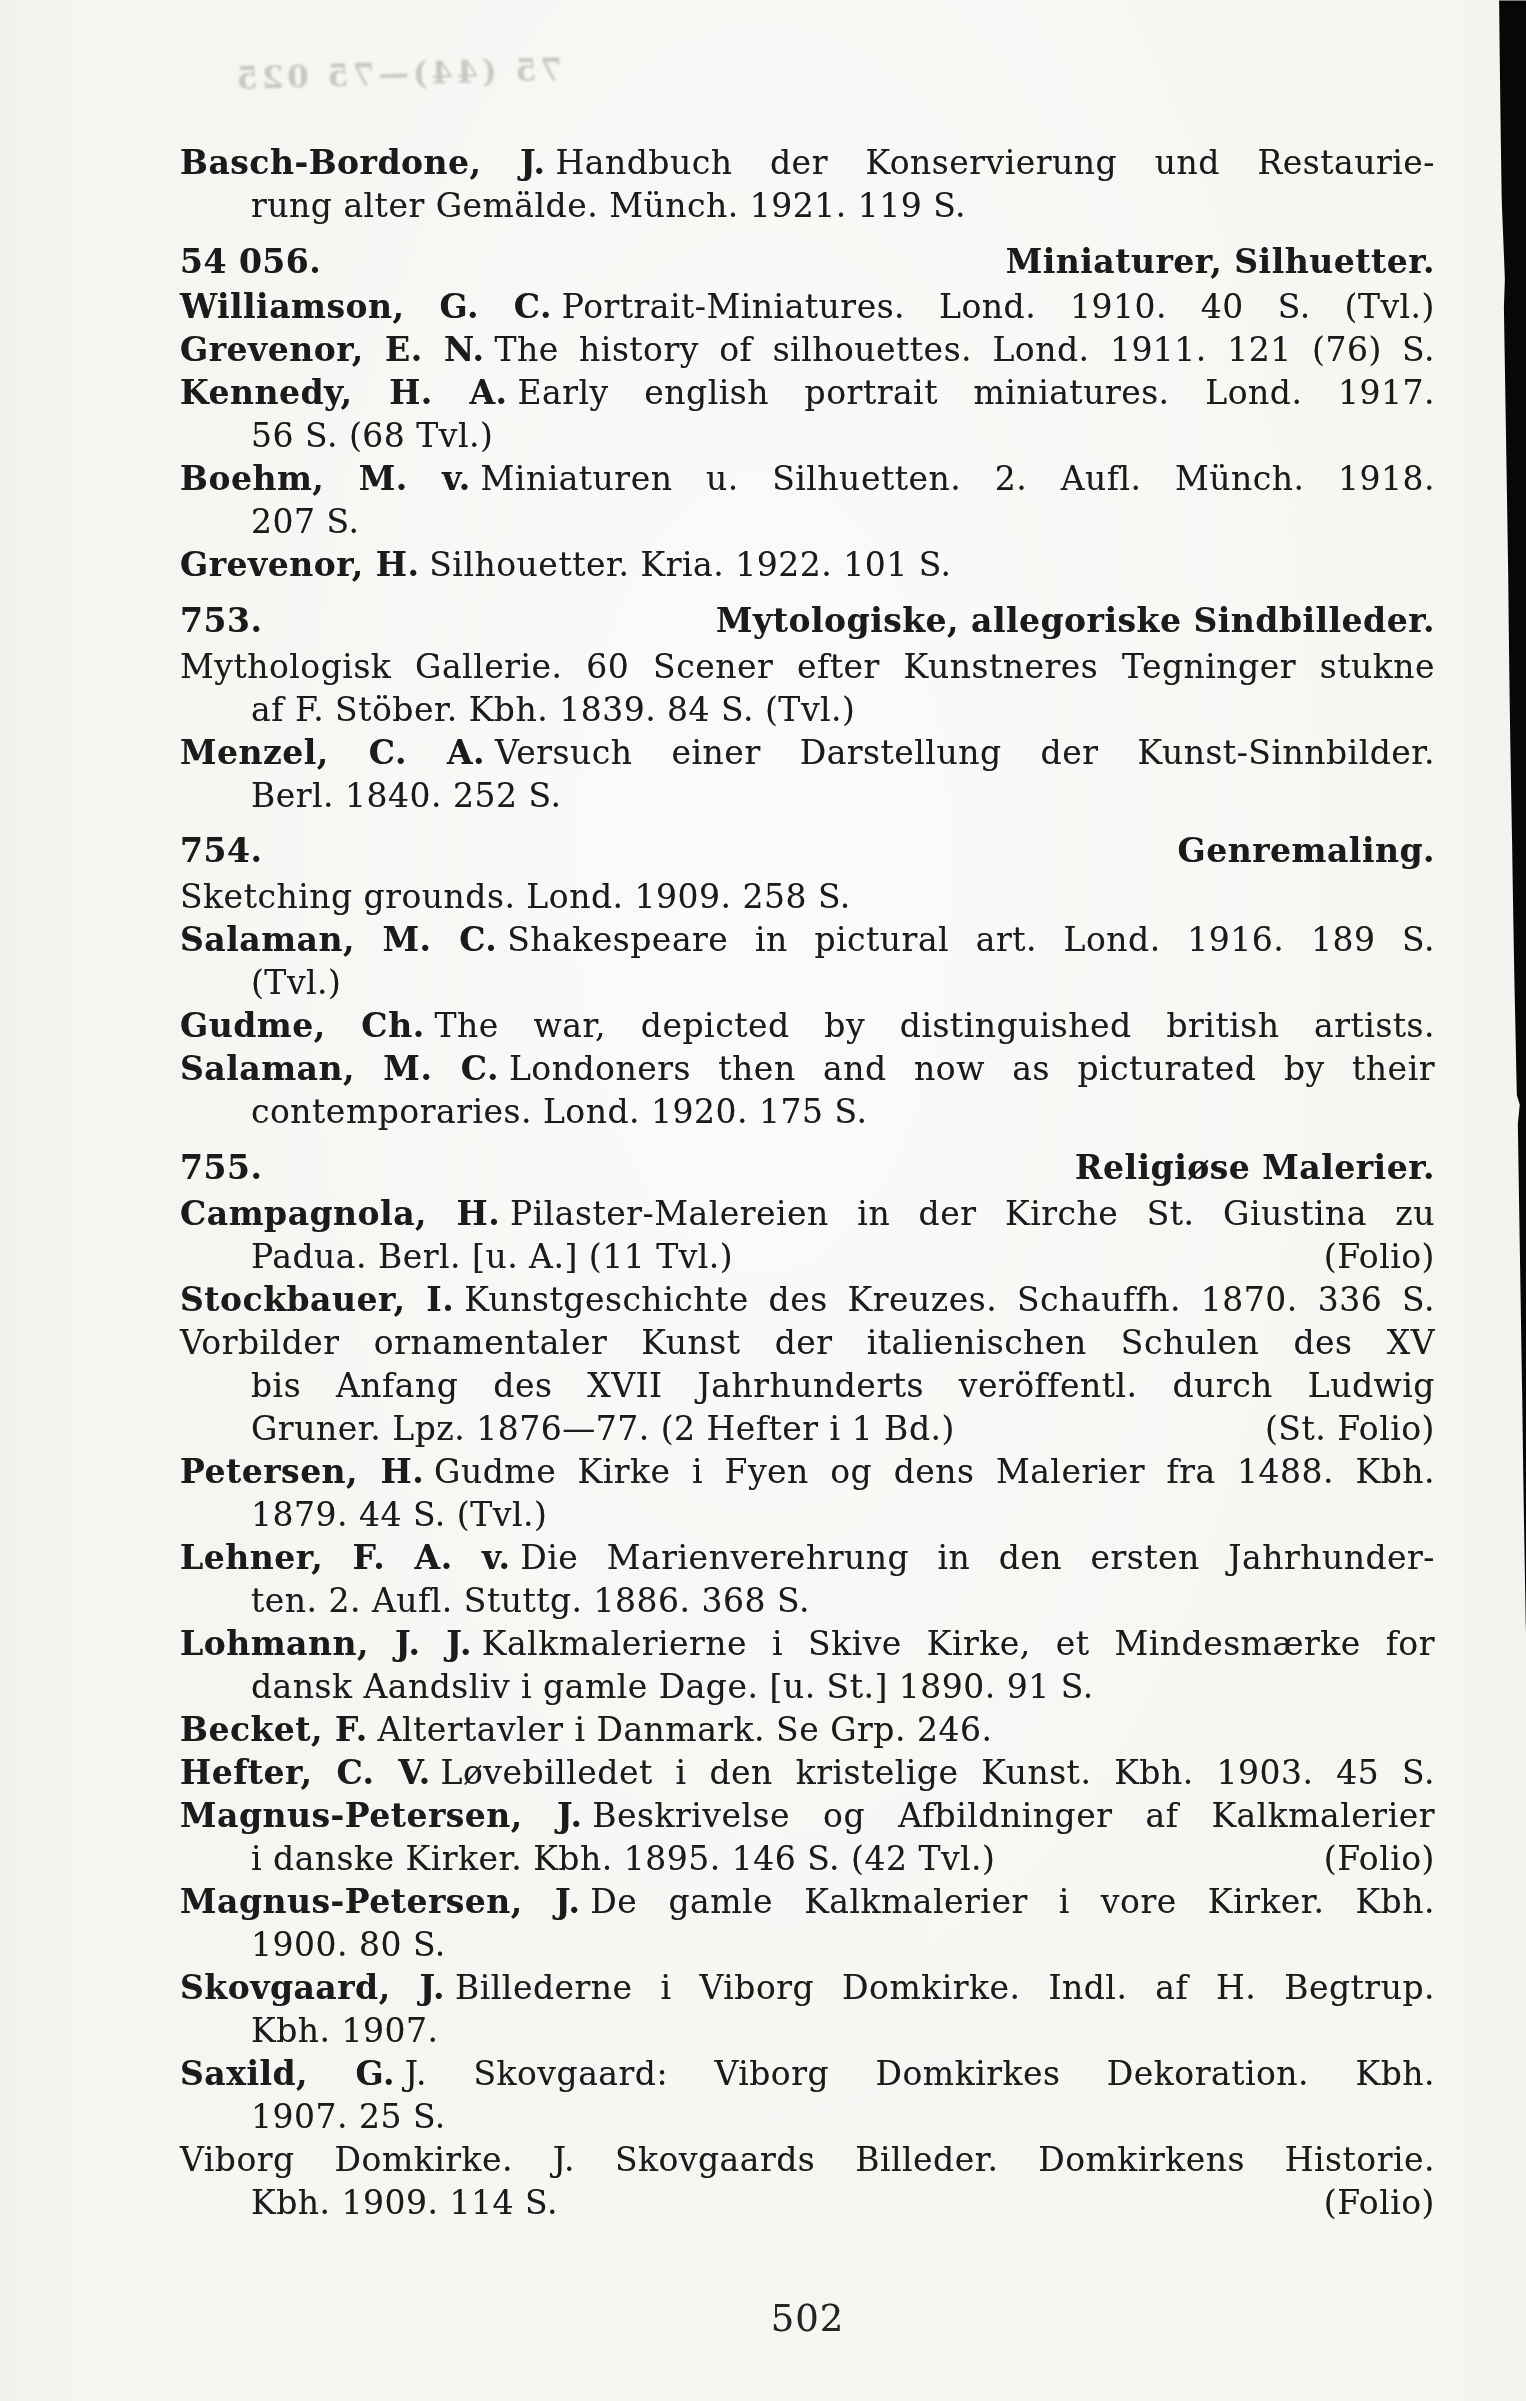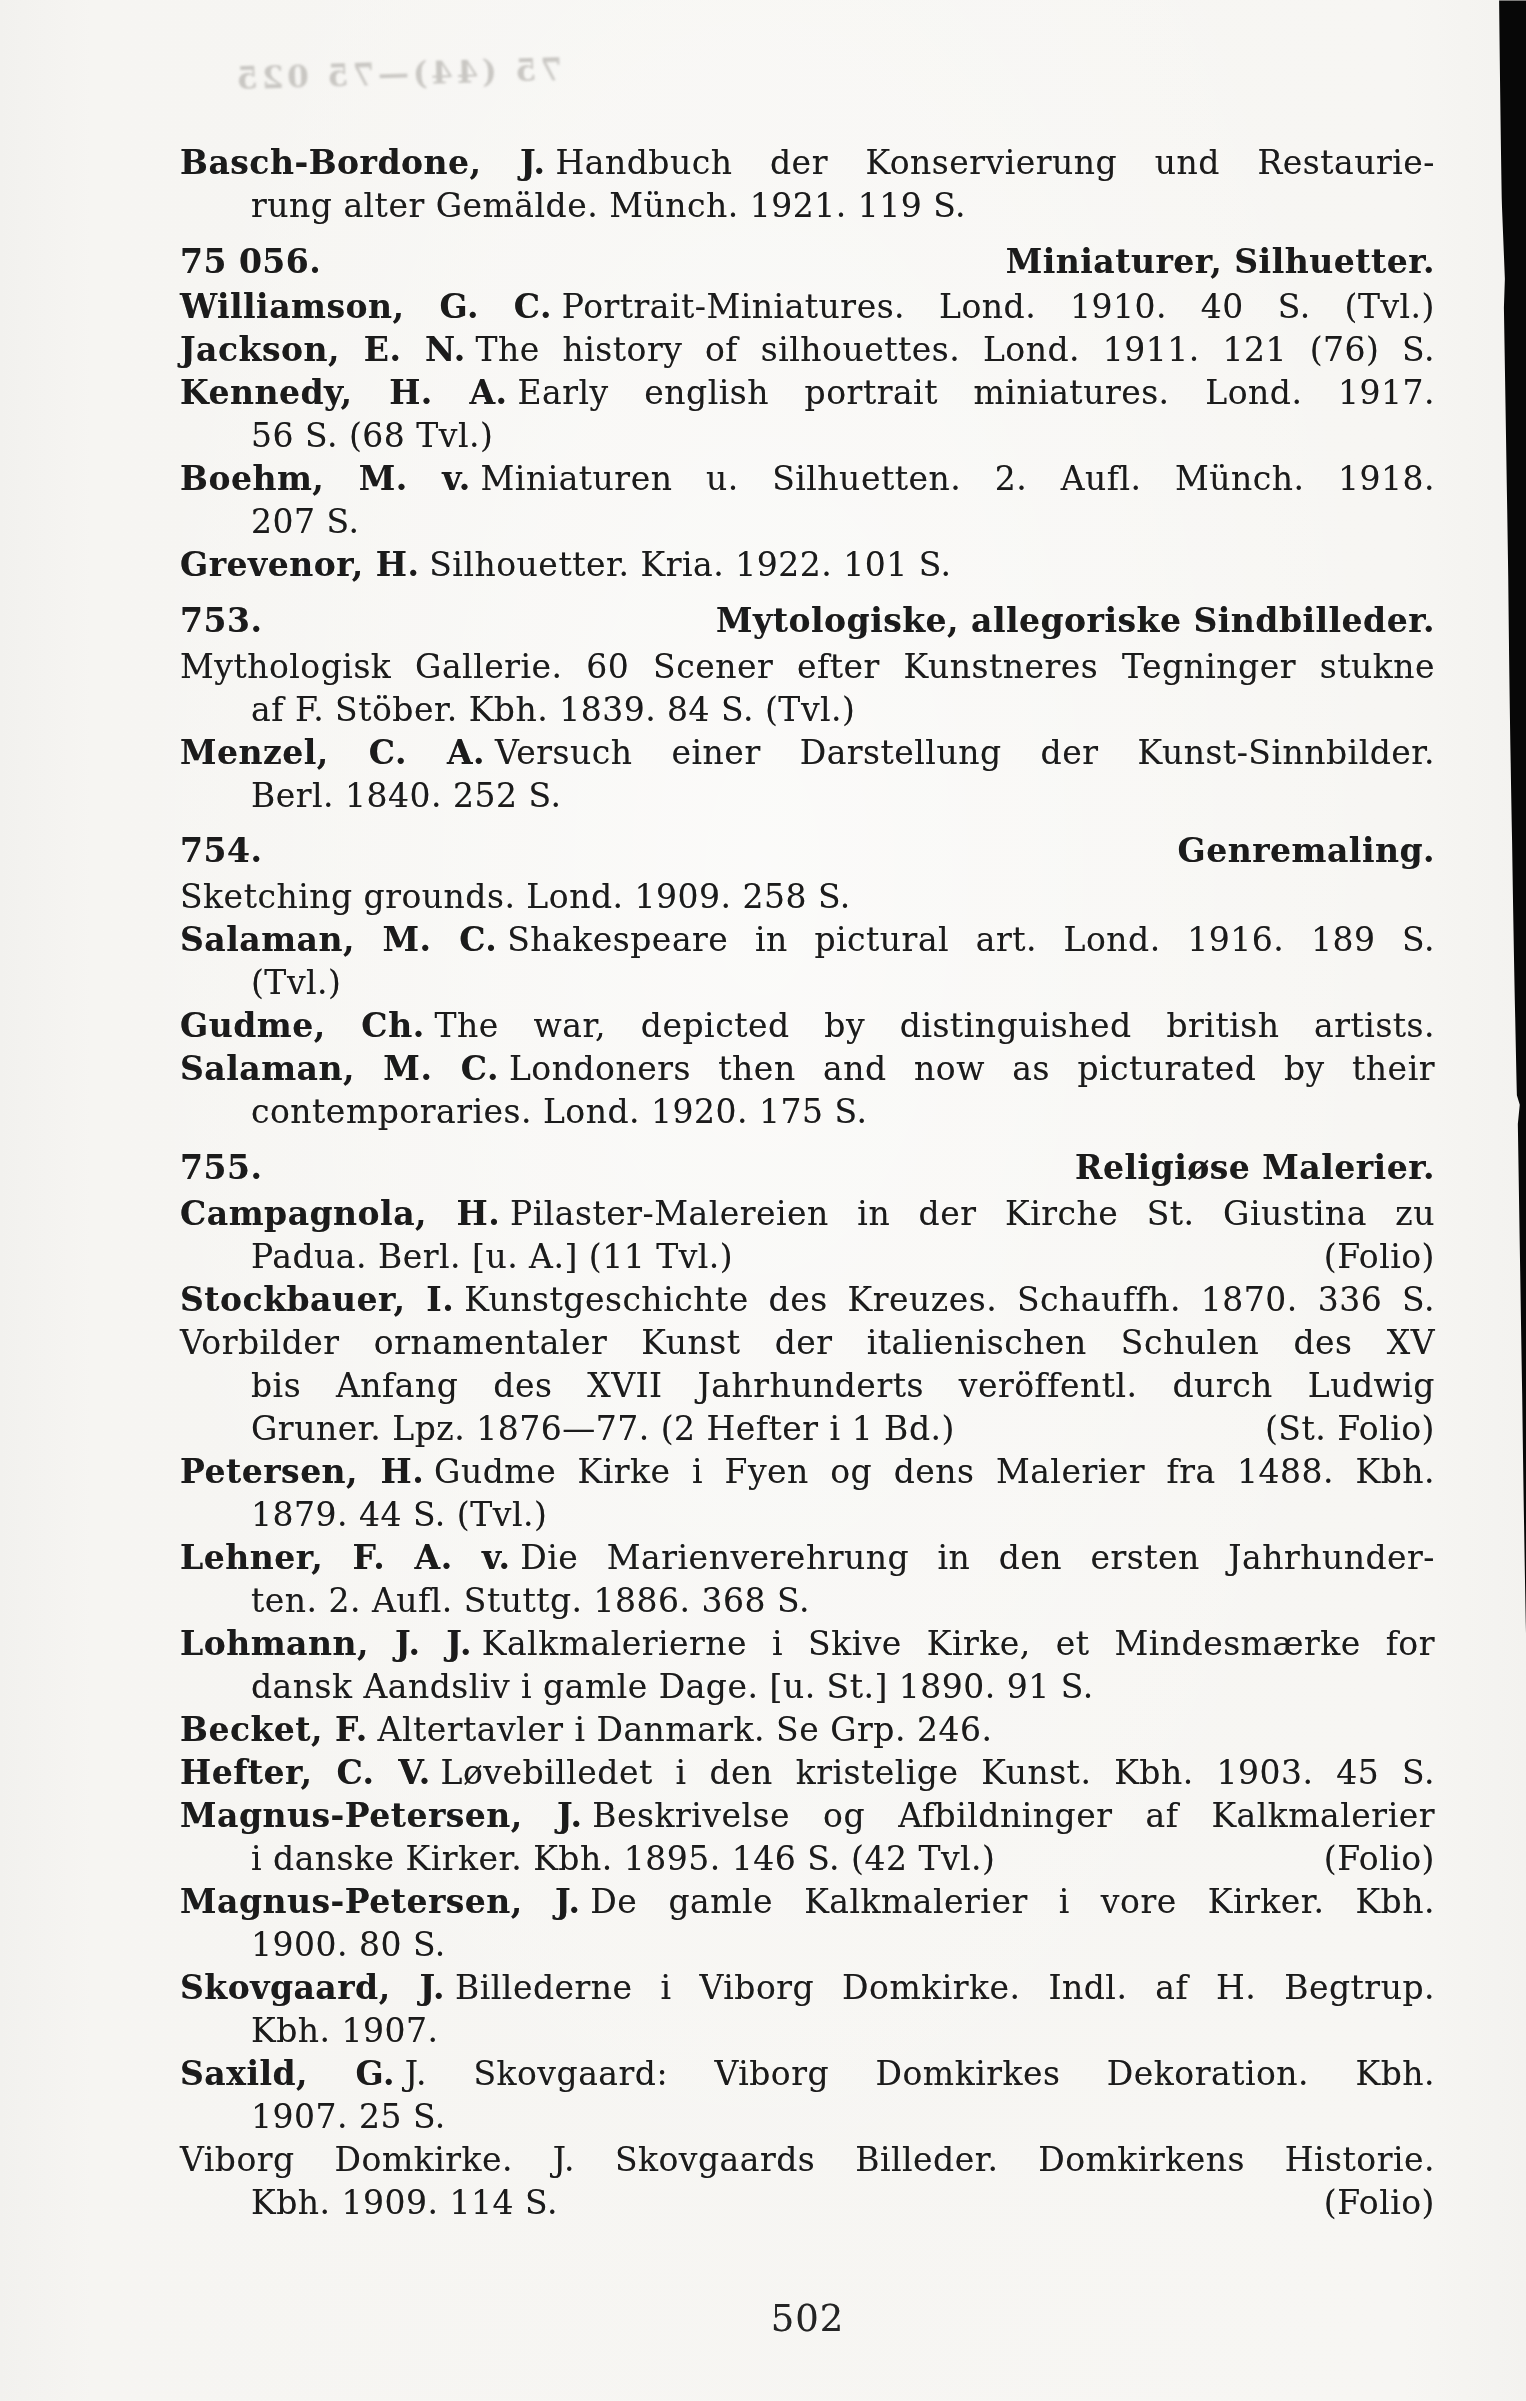--- a/index.html
+++ b/index.html
@@ -70,28 +70,28 @@
 <div class="page">
 
   <div class="bleed">75 (44)—75 025</div>
 
   <div class="content">
       <div class="entry">
         <div class="line just"><b class="author">Basch-Bordone, J.</b><span>Handbuch der Konservierung und Restaurie-</span></div>
         <div class="line indent"><span>rung alter Gemälde. Münch. 1921. 119 S.</span></div>
       </div>
       <div class="heading-row">
-        <span>75 056.</span>
+        <span>54 056.</span>
         <span>Miniaturer, Silhuetter.</span>
       </div>
       <div class="entry">
         <div class="line just"><b class="author">Williamson, G. C.</b><span>Portrait-Miniatures. Lond. 1910. 40 S. (Tvl.)</span></div>
       </div>
       <div class="entry">
-        <div class="line just"><b class="author">Jackson, E. N.</b><span>The history of silhouettes. Lond. 1911. 121 (76) S.</span></div>
+        <div class="line just"><b class="author">Grevenor, E. N.</b><span>The history of silhouettes. Lond. 1911. 121 (76) S.</span></div>
       </div>
       <div class="entry">
         <div class="line just"><b class="author">Kennedy, H. A.</b><span>Early english portrait miniatures. Lond. 1917.</span></div>
         <div class="line indent"><span>56 S. (68 Tvl.)</span></div>
       </div>
       <div class="entry">
         <div class="line just"><b class="author">Boehm, M. v.</b><span>Miniaturen u. Silhuetten. 2. Aufl. Münch. 1918.</span></div>
         <div class="line indent"><span>207 S.</span></div>
       </div>
       <div class="entry">

